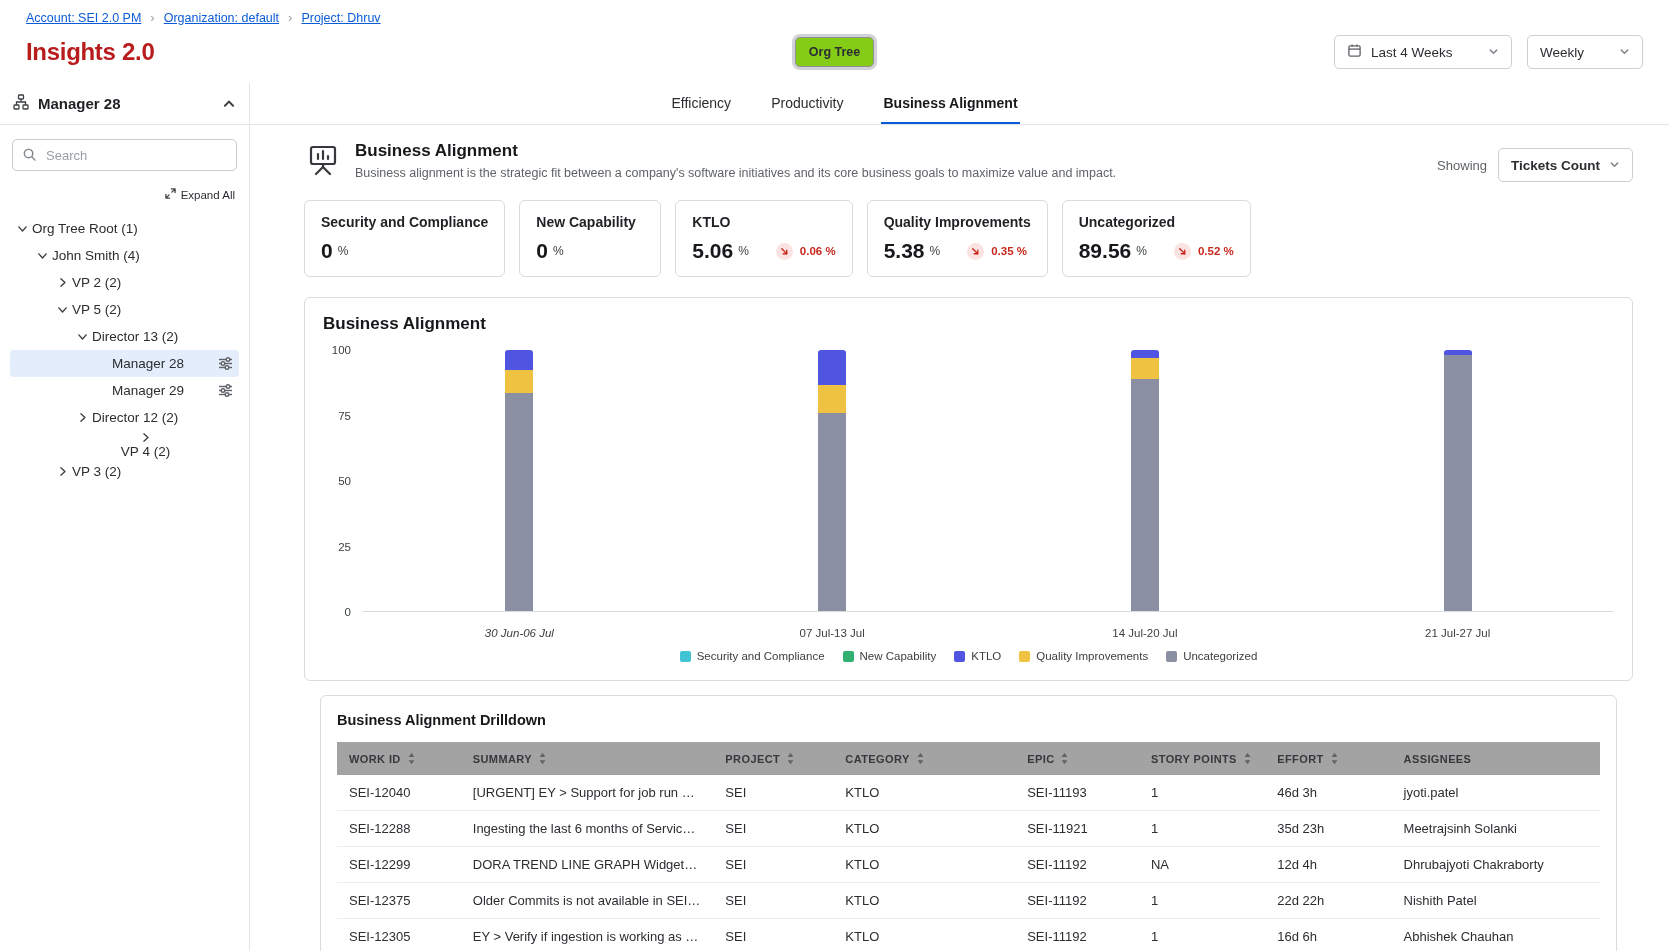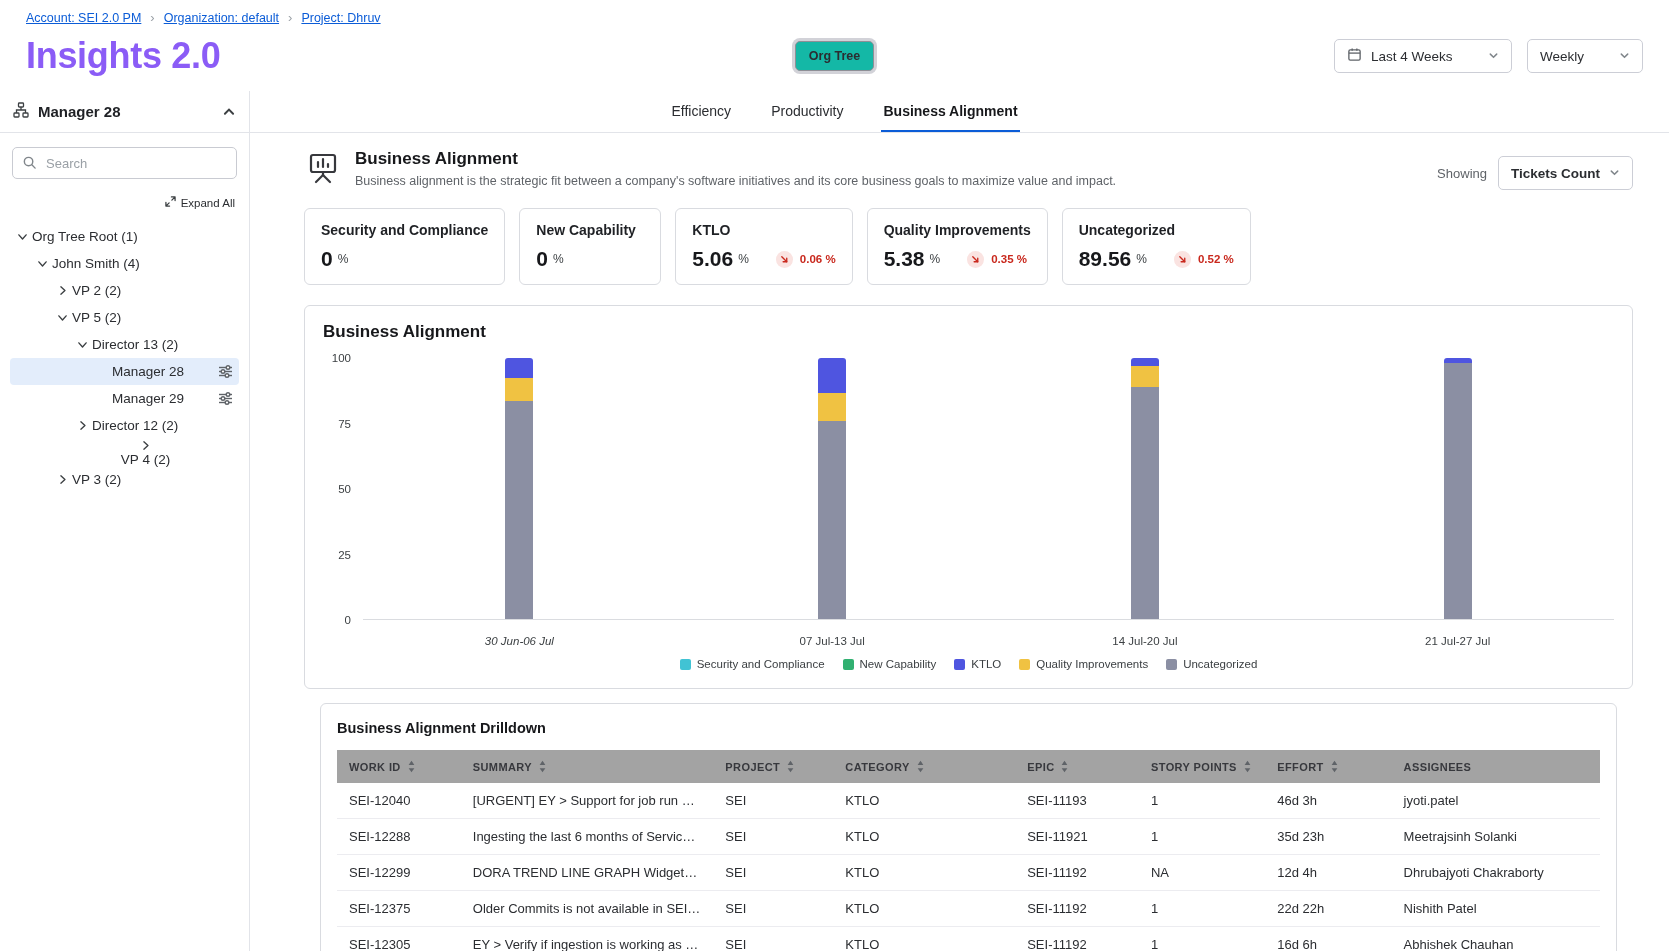--- a/index.html
+++ b/index.html
@@ -10,23 +10,23 @@
     overflow:hidden; display:flex; flex-direction:column;
   }
   
   .topbar { padding-top:8px; flex-shrink:0; }
   .breadcrumb { padding:2px 26px 6px; display:flex; align-items:center; gap:9px; font-size:12.5px; }
   .bc-link { color:#0b5cd7; cursor:pointer;text-decoration:underline; }
   .bc-sep { color:#9aa0a6; font-size:13px; }
   .title-row { display:flex; align-items:center; padding:4px 26px 14px; }
   .title-left, .title-right { flex:1; display:flex; align-items:center; }
   .title-right { justify-content:flex-end; gap:15px; }
-  .page-title { font-size:36px; font-weight:700; letter-spacing:-0.3px; color:#8b5cf6; }
+  .page-title { font-size:24px; font-weight:700; letter-spacing:-0.3px; color:#b91c1c; }
   .org-tree-btn { font-family:inherit; font-size:12.5px; font-weight:600; color:#2b2d31;
-    background:#14b8a6; border:1px solid #8f8f96; border-radius:5px; padding:7px 13px;
+    background:#84cc16; border:1px solid #8f8f96; border-radius:5px; padding:7px 13px;
     box-shadow:0 0 0 3px #d2d2d8; cursor:pointer; }
   .select { display:flex; align-items:center; gap:9px; height:34px; padding:0 12px;
     border:1px solid #ccced6; border-radius:5px; font-size:13.5px; color:#2b2d31;
     background:#fff; cursor:pointer; white-space:nowrap; }
   .select .grow { flex:1; }
   .sel-date { min-width:178px; }
   .sel-interval { min-width:116px; }
   .sel-showing { min-width:134px; font-weight:600; }
   
   .content { flex:1; display:flex; min-height:0; }

